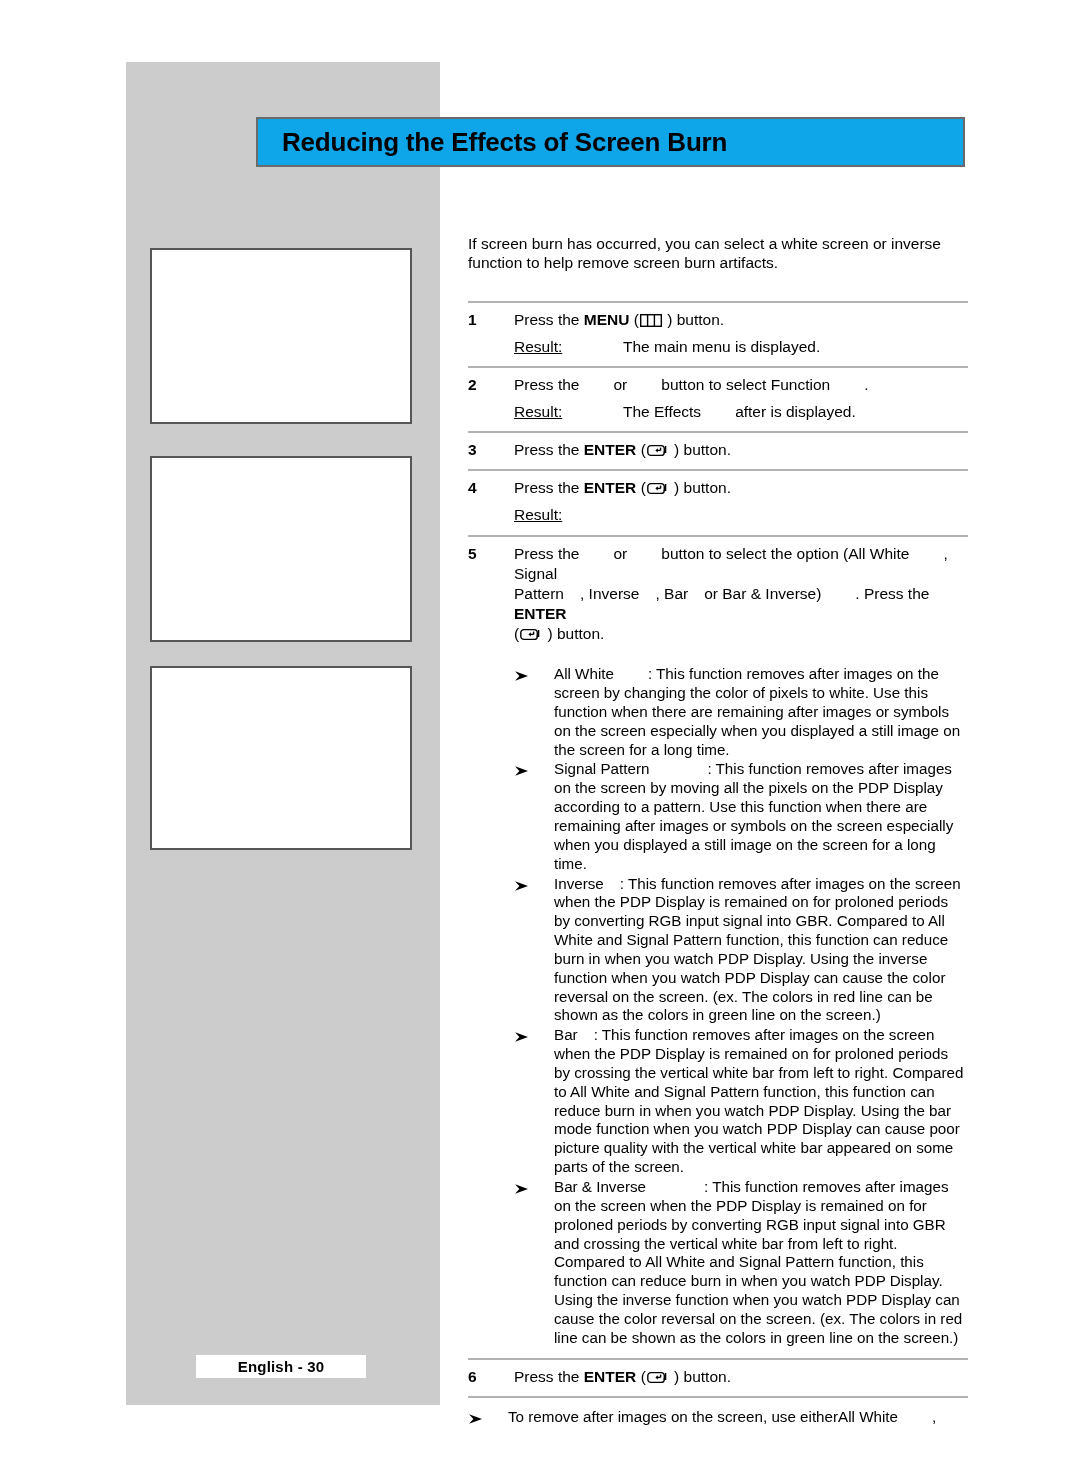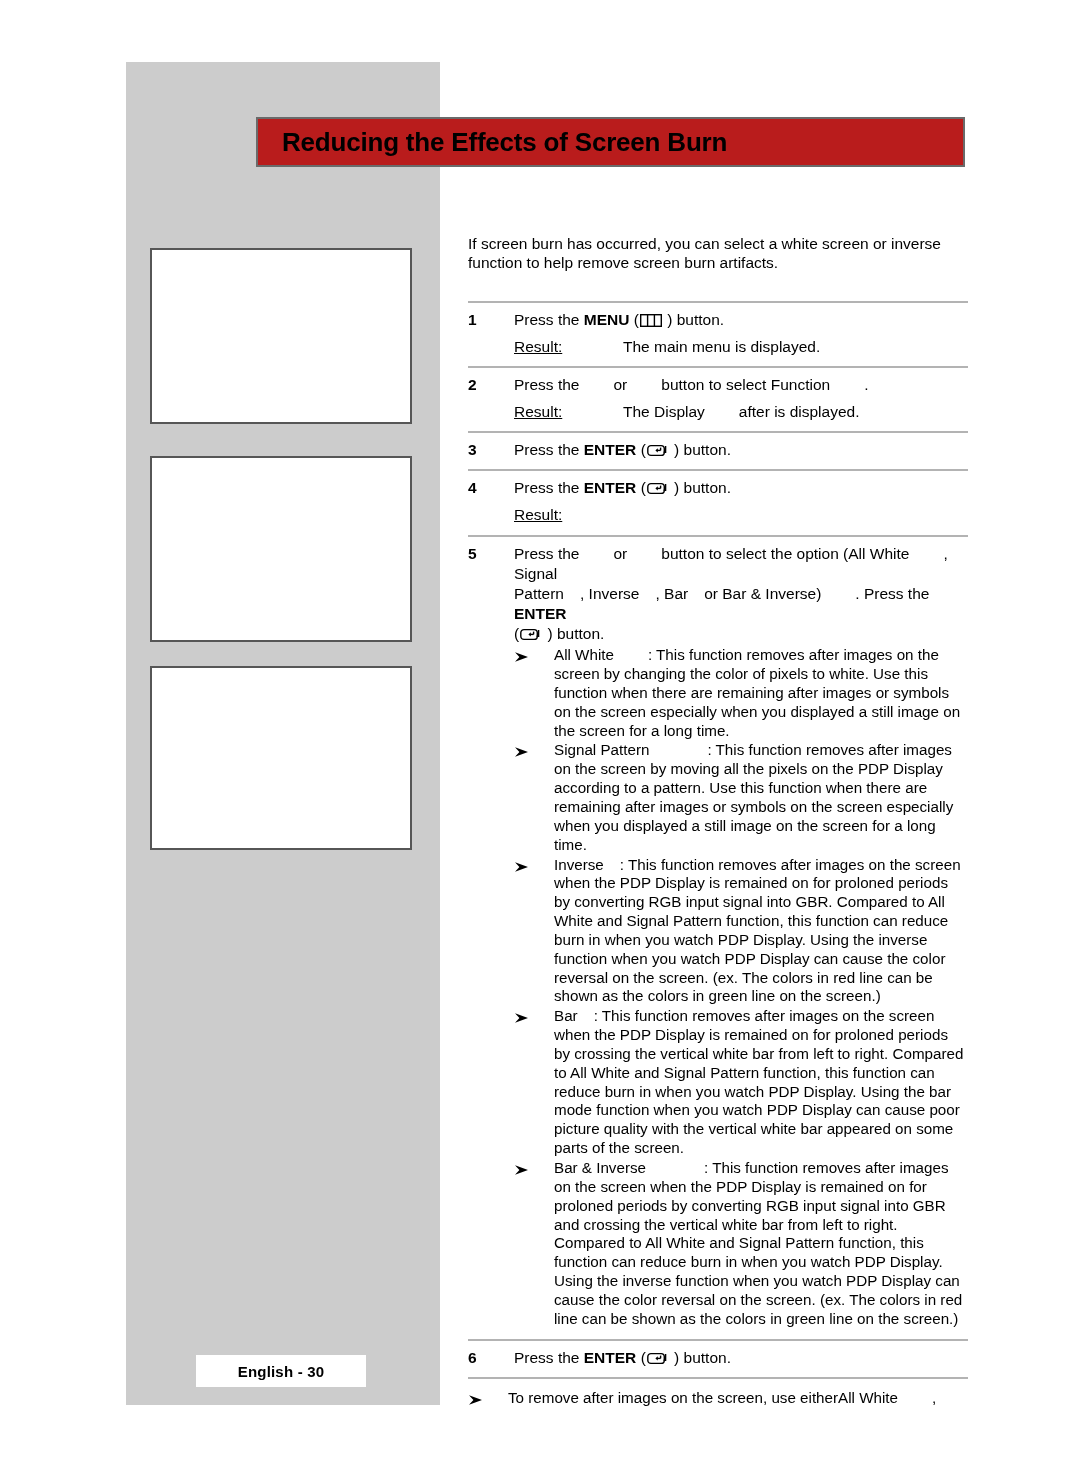--- a/index.html
+++ b/index.html
@@ -37,38 +37,38 @@
   #osd-box-1 { top: 248px;  height: 176px; }
   #osd-box-2 { top: 456px;  height: 186px; }
   #osd-box-3 { top: 666px;  height: 184px; }
 
   
   #page-footer {
     position: absolute;
     left: 196px;
     top: 1355px;
     width: 170px;
-    height: 32px;
+    height: 23px;
     background: #ffffff;
     display: flex;
     align-items: center;
     justify-content: center;
     font-weight: bold;
     font-size: 15px;
     letter-spacing: .2px;
   }
 
   
   #title-banner {
     position: absolute;
     left: 256px;
     top: 117px;
     width: 709px;
     height: 50px;
-    background: #b91c1c;
+    background: #0ea5e9;
     border: 2px solid #6a6a6a;
     display: flex;
     align-items: center;
     z-index: 5;
   }
   #title-text {
     font-size: 26px;
     font-weight: bold;
     padding-left: 24px;
     letter-spacing: -0.2px;
@@ -130,21 +130,21 @@
 
   
   .gap-s  { display: inline-block; width: 16px; }
   .gap-m  { display: inline-block; width: 34px; }
   .gap-l  { display: inline-block; width: 58px; }
   .gap-xl { display: inline-block; width: 82px; }
 
   
   ul.bullets {
     list-style: none;
-    margin: 2px 0 0 0;
+    margin: 21px 0 0 0;
     padding: 0;
   }
   ul.bullets > li {
     display: flex;
     margin-bottom: 1px;
     font-size: 15.2px;
     line-height: 1.24;
   }
   .bullet-mark {
     flex: 0 0 40px;
@@ -228,21 +228,21 @@
   </div>
 
   <hr class="rule">
 
   <div class="step">
     <div class="step-num">2</div>
     <div class="step-body">
       <p><span>Press the</span><span class="gap-m"></span><span>or</span><span class="gap-m"></span><span>button to select Function</span><span class="gap-m"></span><span>.</span></p>
       <div class="result-line">
         <span class="result-label">Result:</span>
-        <span class="result-text"><span>The Display</span><span class="gap-m"></span><span>after is displayed.</span></span>
+        <span class="result-text"><span>The Effects</span><span class="gap-m"></span><span>after is displayed.</span></span>
       </div>
     </div>
   </div>
 
   <hr class="rule">
 
   <div class="step">
     <div class="step-num">3</div>
     <div class="step-body">
       <p><span>Press the </span><span class="bold">ENTER</span><span> (</span><span class="icon-enter"><svg width="22" height="13" viewBox="0 0 22 13">

